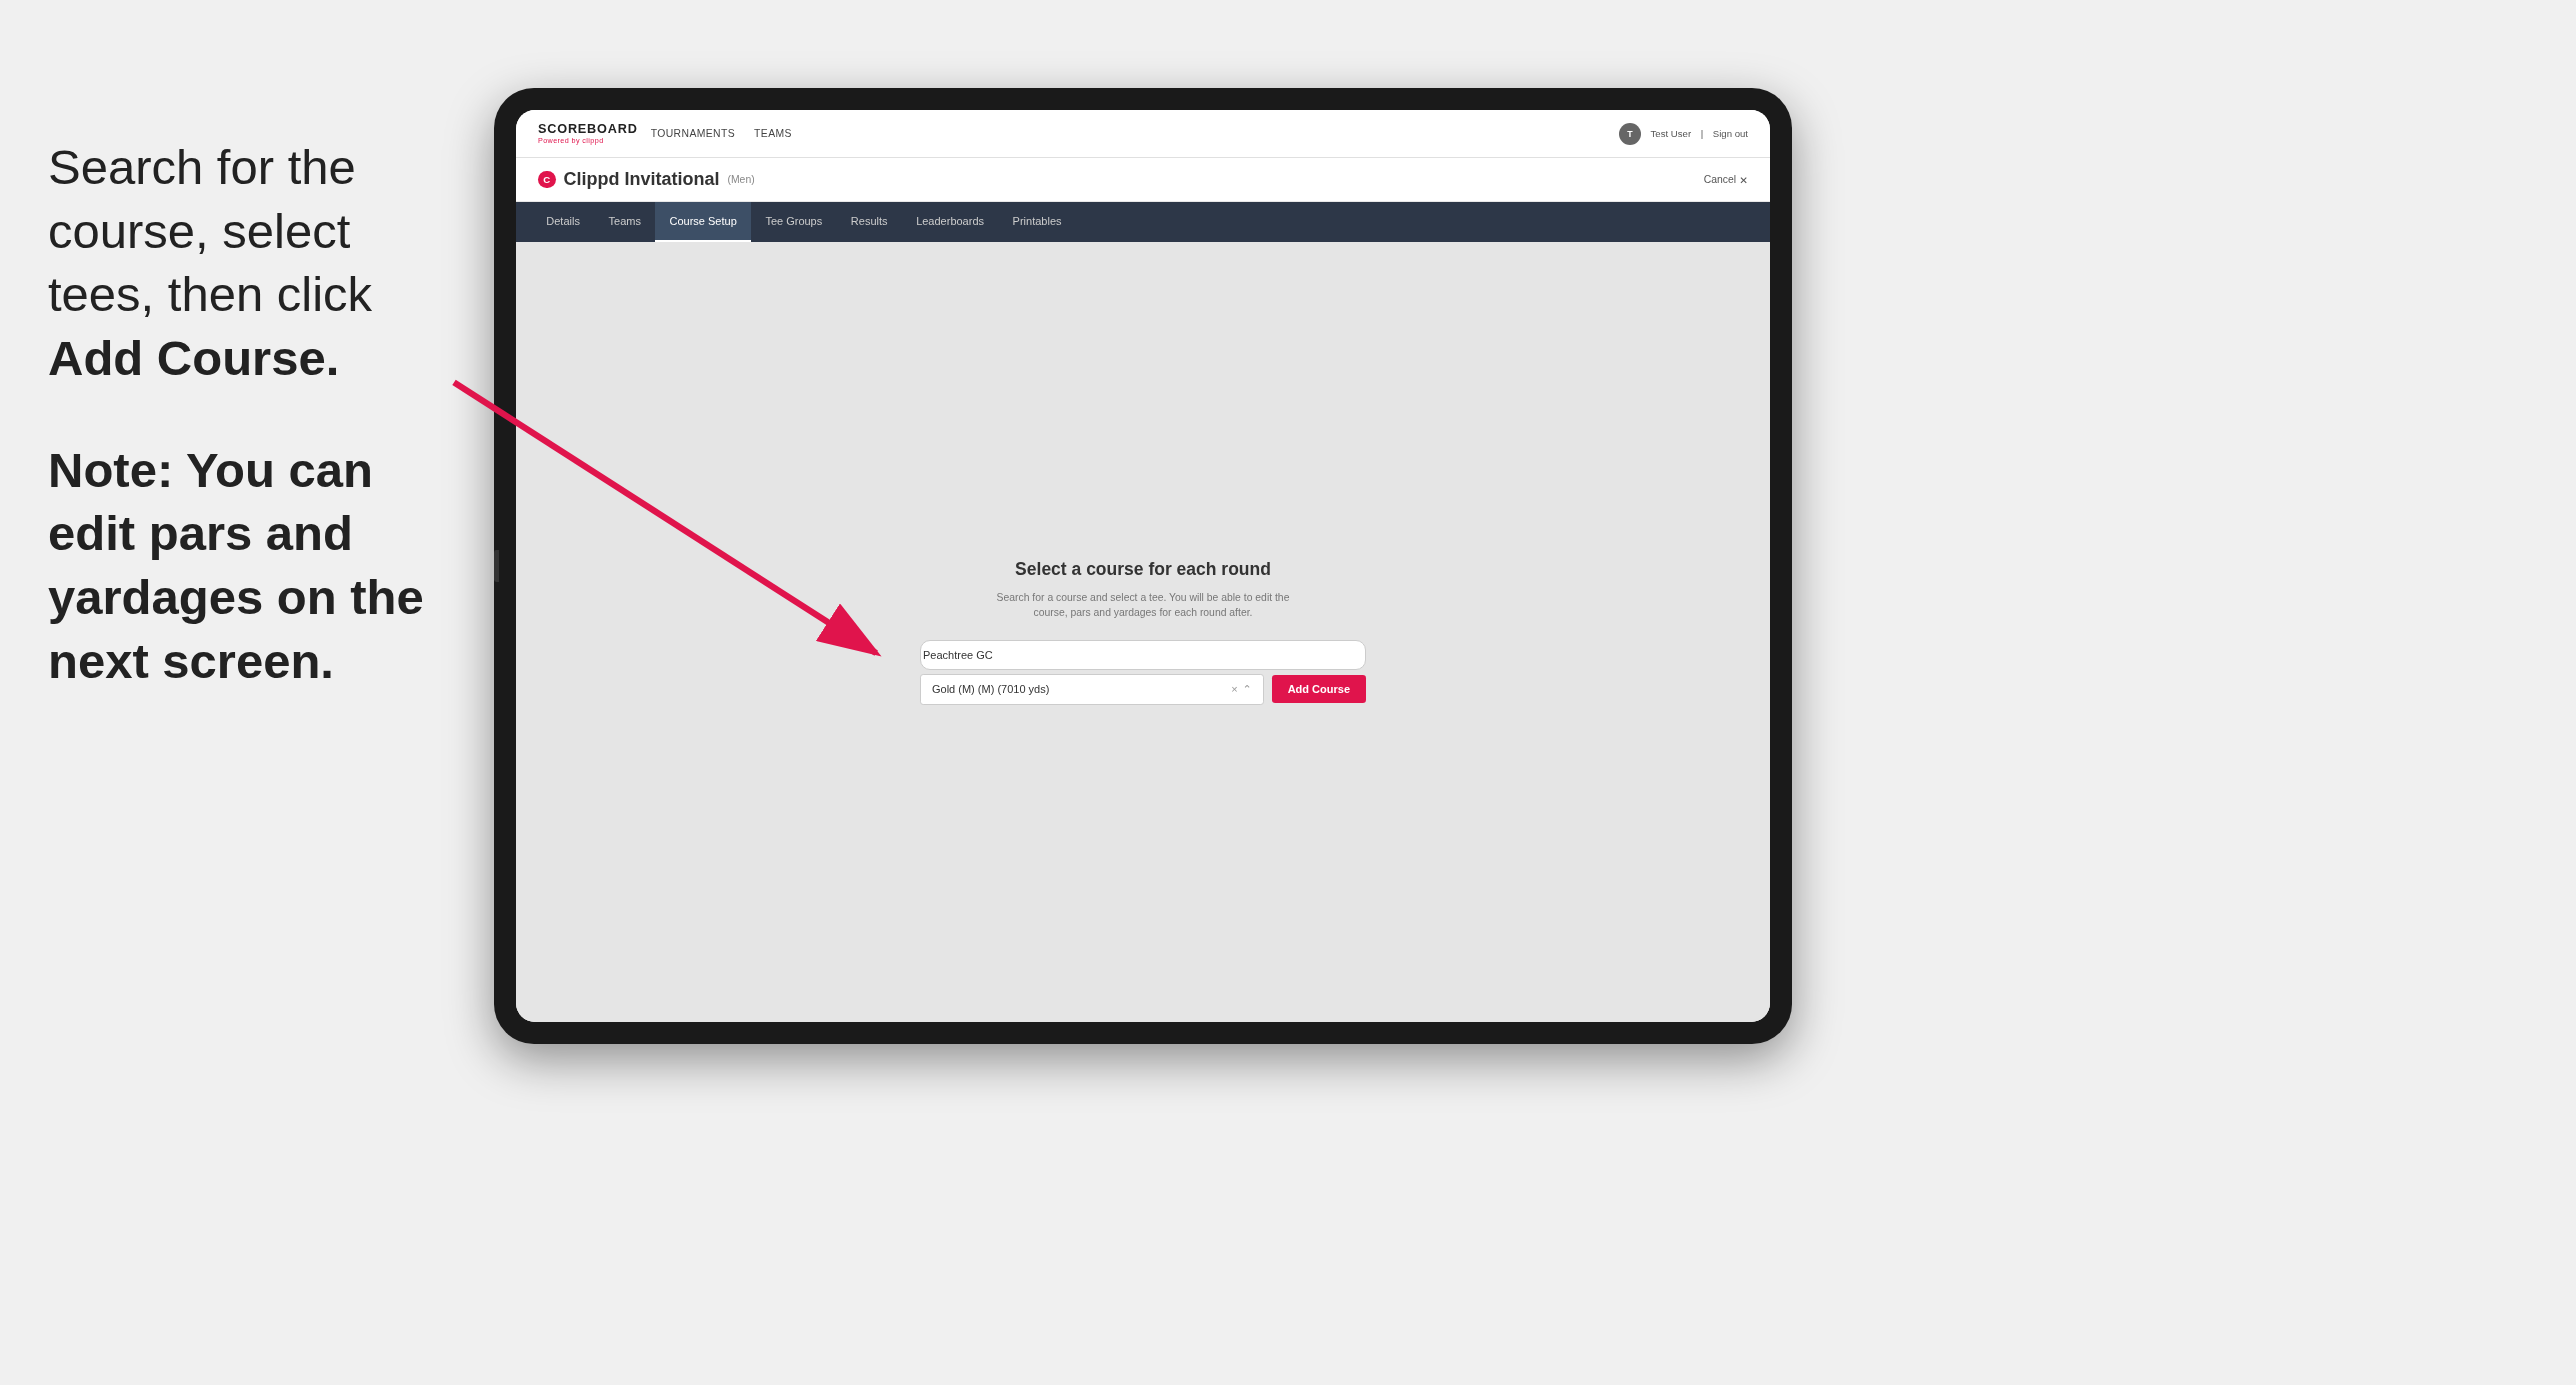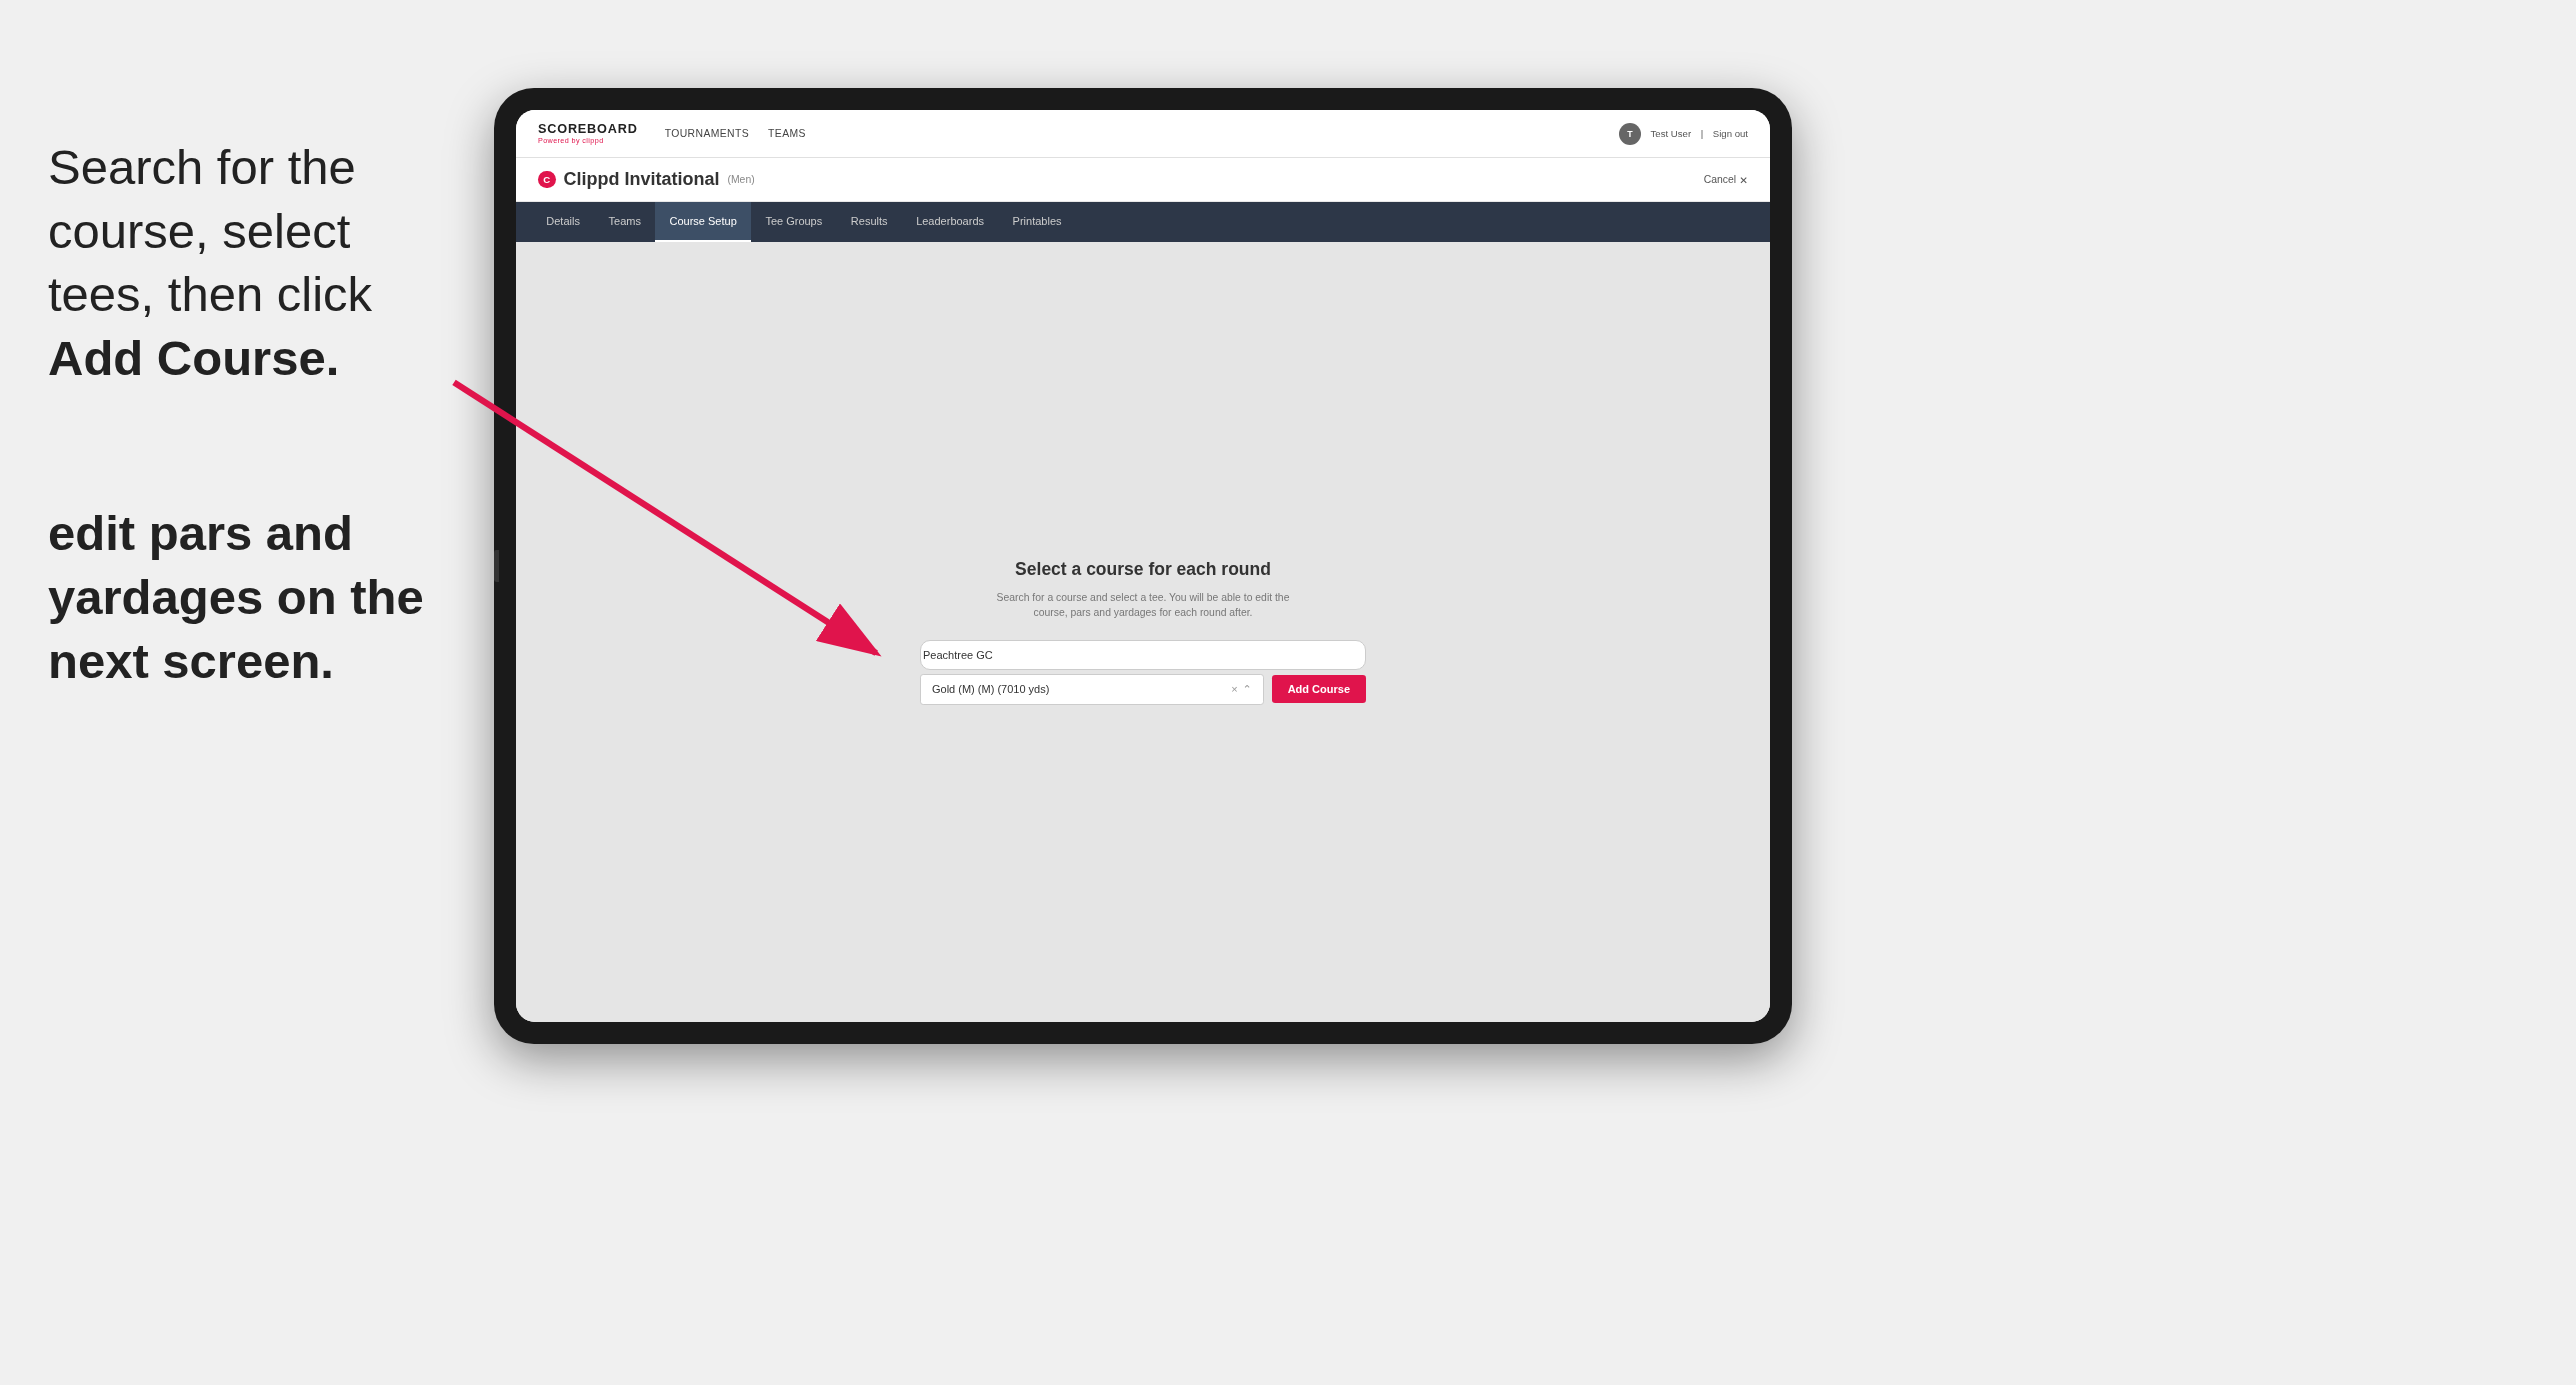--- a/index.html
+++ b/index.html
@@ -75,21 +75,21 @@
       padding: 0 22px;
       height: 48px;
       display: flex;
       align-items: center;
       justify-content: space-between;
       flex-shrink: 0;
     }
     .nav-left {
       display: flex;
       align-items: center;
-      gap: 27px;
+      gap: 13px;
     }
     .logo-area {
       display: flex;
       flex-direction: column;
     }
     .logo-title {
       font-size: 12.7px;
       font-weight: 800;
       color: #222;
       letter-spacing: 0.8px;
@@ -293,21 +293,21 @@
   </style>
 </head>
 <body>
 
 <div class="annotation-area">
   <div class="annotation-text-normal">
     Search for the<br>course, select<br>tees, then click<br>
     <span class="bold-inline">Add Course.</span>
   </div>
   <div class="annotation-text-bold">
-    <br>
+    <span>Note: You can</span><br>
     <span>edit pars and</span><br>
     <span>yardages on the</span><br>
     <span>next screen.</span>
   </div>
 </div>
 
 <svg class="arrow-overlay" viewBox="0 0 3234 1740" width="2576" height="1386">
   <defs>
     <marker id="arrowhead" markerWidth="10" markerHeight="7" refX="9" refY="3.5" orient="auto">
       <polygon points="0 0, 10 3.5, 0 7" fill="#e0144c"></polygon>

